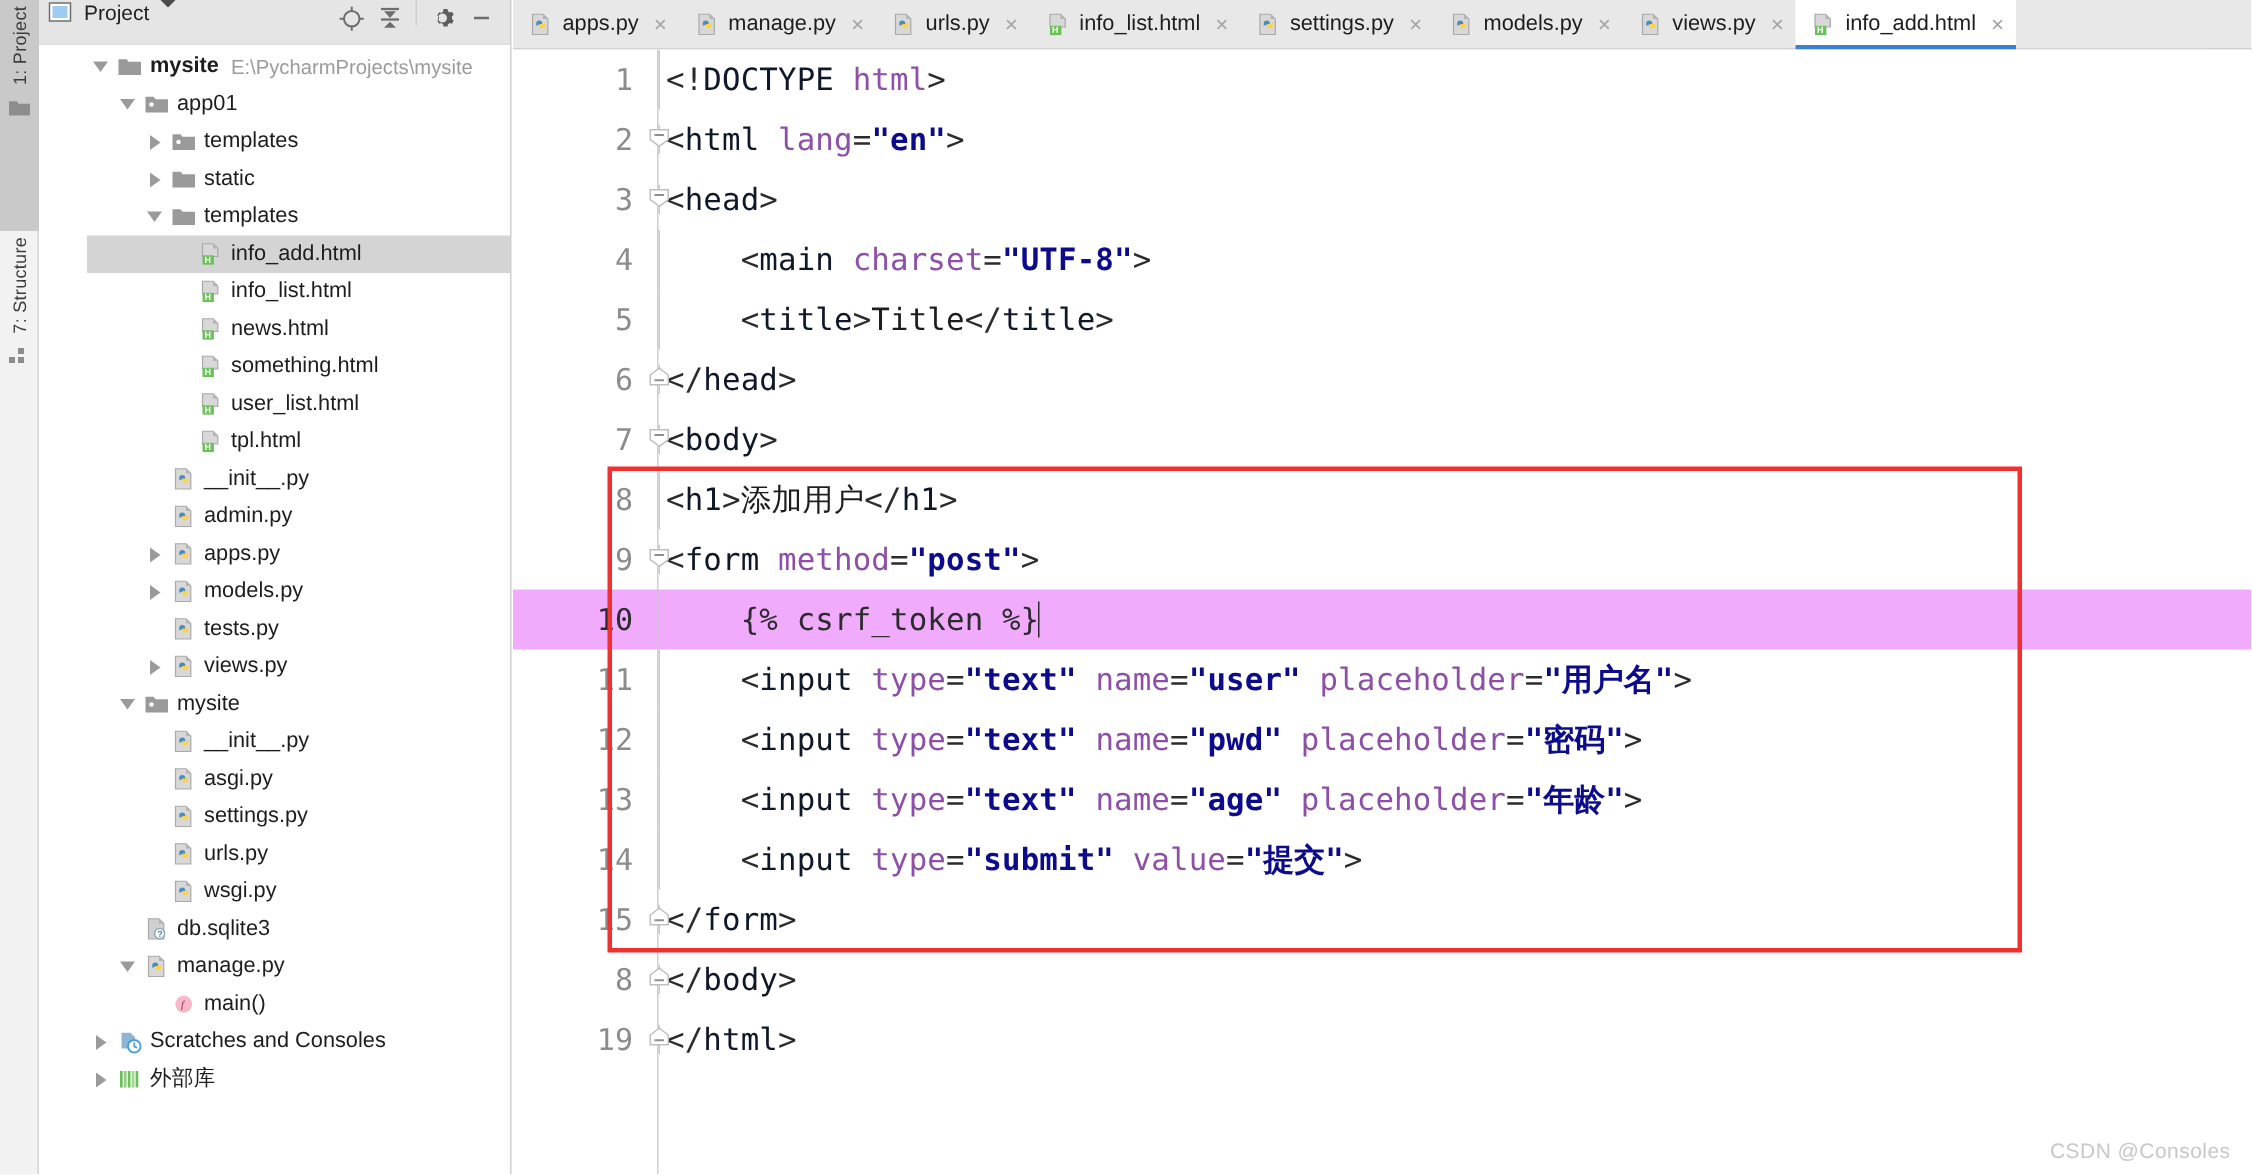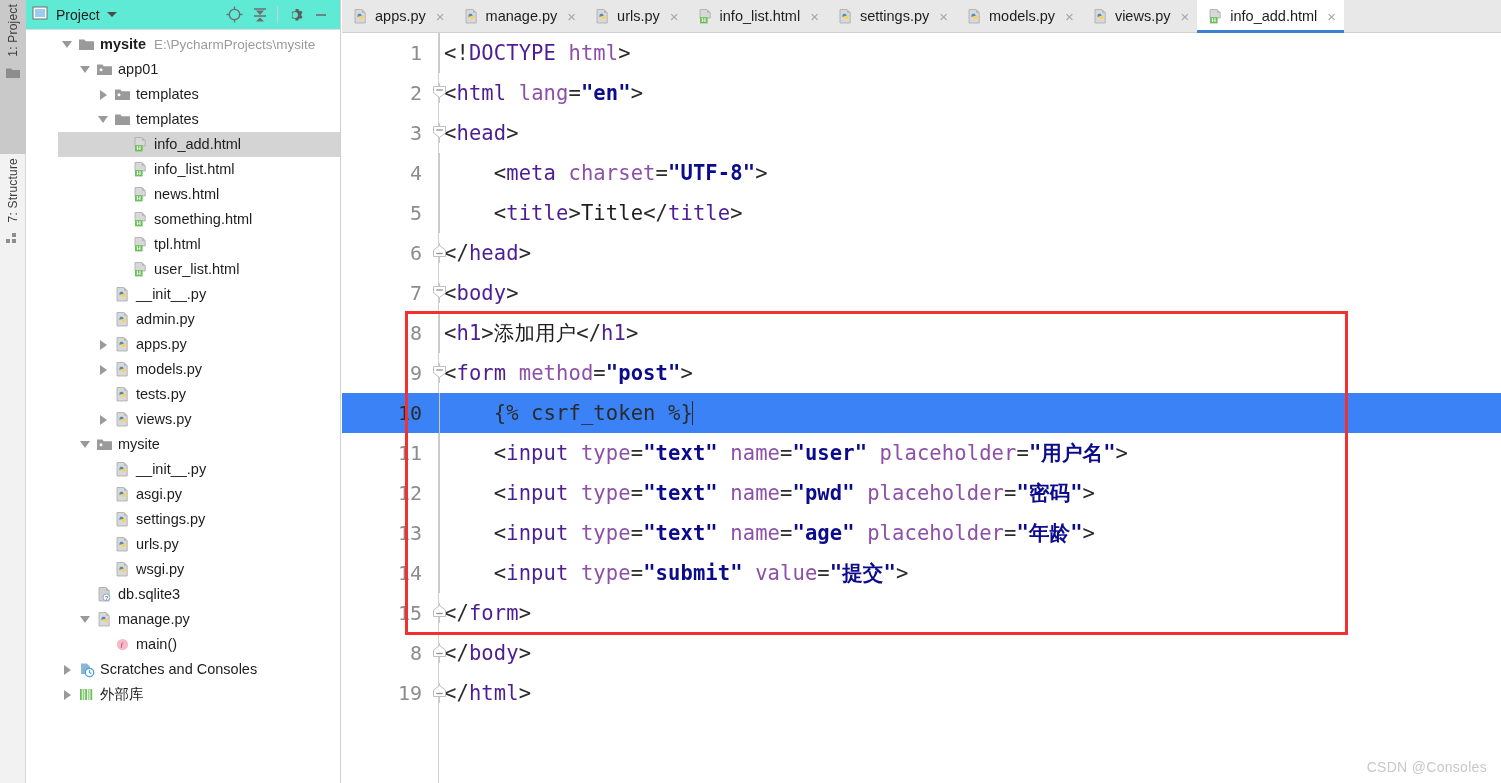--- a/index.html
+++ b/index.html
@@ -29,22 +29,22 @@
   .vtab-project { top: 0; height: 154px; }
   .vtab-structure { top: 154px; height: 160px; }
   .mini-ico { margin-top: 2px; }
 
   
   .project-panel {
     position: absolute; left: 26px; top: 0; width: 315px; height: 783px;
     background: #ffffff; border-right: 1px solid #cfcfcf;
   }
   .project-header {
-    height: 30px; background: #5eead4;
-    display: flex; align-items: center; padding: 0 6px;
+    height: 30px; background: #e5e5e5;
+    display: flex; align-items: flex-start; padding: 0 6px;
     border-bottom: 1px solid #dcdcdc;
   }
   .ph-title { font-size: 14px; color: #1f1f1f; margin-left: 8px; }
   .ph-caret {
     margin-left: 7px; width: 0; height: 0;
     border-left: 5px solid transparent; border-right: 5px solid transparent;
     border-top: 5px solid #4a4a4a;
   }
   .ph-spacer { flex: 1; }
   .ph-ico { width: 26px; height: 24px; display: flex; align-items: center; justify-content: center; }
@@ -76,33 +76,33 @@
     content: ""; position: absolute; left: 0; right: 0; bottom: -1px; height: 3px; background: #3d7fd1;
   }
   .etab .xclose { color: #a6a6a6; font-size: 15px; margin-left: 4px; line-height: 1; }
 
   .code-wrap { position: absolute; top: 33px; left: 0; right: 0; bottom: 0; background: #ffffff; overflow: hidden; }
   .gutter-line {
     position: absolute; left: 96px; top: 0; bottom: 0; width: 1px; background: #cfcfcf;
   }
   .rows { position: relative; }
   .crow { position: relative; height: 40px; display: flex; align-items: center; }
-  .crow.hl { background: #3b82f6; }
+  .crow.hl { background: #f0abfc; }
   .lineno {
     width: 86px; text-align: right; padding-right: 6px;
     font-family: "DejaVu Sans Mono", monospace; font-size: 20px; color: #8c8c8c;
   }
   .crow.hl .lineno { color: #2b2b2b; }
   .foldbox { position: absolute; left: 88px; width: 18px; height: 40px; display: flex; align-items: center; justify-content: center; }
   .code {
     margin-left: 16px;
     font-family: "DejaVu Sans Mono", monospace; font-size: 20.5px; white-space: pre;
     color: #2b2b2b; letter-spacing: .1px;
   }
-  .tag   { color: #4c1d95; }
+  .tag   { color: #0f172a; }
   .attr  { color: #8d4fa8; }
   .val   { color: #0b0b8c; font-weight: bold; }
   .punct { color: #2b2b2b; }
   .txt   { color: #1d1d1d; }
   .dj    { color: #2b2b2b; }
   .caret-bar {
     display: inline-block; width: 1px; height: 24px; background: #2b2b2b;
     vertical-align: -5px; margin-left: -1px;
   }
 
@@ -219,20 +219,33 @@
               <path d="M1 3.5h5.4l1.3 1.7H16V14H1z" fill="#9a9a9a"></path>
               <circle cx="5" cy="8.7" r="1.5" fill="#ffffff"></circle>
             </svg>
           </span>
           <span class="tlabel">templates</span>
         </div>
         <div class="trow">
           <span class="tw"></span>
           <span class="tw"></span>
           <span class="tw">
+            <span class="arrow-r"></span>
+          </span>
+          <span class="ticon">
+            <svg width="17" height="17" viewBox="0 0 17 17">
+              <path d="M1 3.5h5.4l1.3 1.7H16V14H1z" fill="#9a9a9a"></path>
+            </svg>
+          </span>
+          <span class="tlabel">static</span>
+        </div>
+        <div class="trow">
+          <span class="tw"></span>
+          <span class="tw"></span>
+          <span class="tw">
             <span class="arrow-d"></span>
           </span>
           <span class="ticon">
             <svg width="17" height="17" viewBox="0 0 17 17">
               <path d="M1 3.5h5.4l1.3 1.7H16V14H1z" fill="#9a9a9a"></path>
             </svg>
           </span>
           <span class="tlabel">templates</span>
         </div>
         <div class="trow sel">
@@ -301,36 +314,36 @@
           <span class="tw"></span>
           <span class="tw"></span>
           <span class="ticon">
             <svg width="17" height="17" viewBox="0 0 17 17">
               <path d="M3 1.5h7l3.2 3.2V10H3z" fill="#d8d8d8" stroke="#a9a9a9" stroke-width="0.8"></path>
               <path d="M10 1.5v3.2h3.2z" fill="#b4b4b4"></path>
               <rect x="3" y="9.2" width="7.6" height="6.2" fill="#6cbf5a"></rect>
               <text x="4.4" y="14.3" font-size="6" fill="#ffffff" font-family="Liberation Sans, sans-serif" font-weight="bold">H</text>
             </svg>
           </span>
-          <span class="tlabel">tpl.html</span>
+          <span class="tlabel">user_list.html</span>
         </div>
         <div class="trow">
           <span class="tw"></span>
           <span class="tw"></span>
           <span class="tw"></span>
           <span class="tw"></span>
           <span class="ticon">
             <svg width="17" height="17" viewBox="0 0 17 17">
               <path d="M3 1.5h7l3.2 3.2V10H3z" fill="#d8d8d8" stroke="#a9a9a9" stroke-width="0.8"></path>
               <path d="M10 1.5v3.2h3.2z" fill="#b4b4b4"></path>
               <rect x="3" y="9.2" width="7.6" height="6.2" fill="#6cbf5a"></rect>
               <text x="4.4" y="14.3" font-size="6" fill="#ffffff" font-family="Liberation Sans, sans-serif" font-weight="bold">H</text>
             </svg>
           </span>
-          <span class="tlabel">user_list.html</span>
+          <span class="tlabel">tpl.html</span>
         </div>
         <div class="trow">
           <span class="tw"></span>
           <span class="tw"></span>
           <span class="tw"></span>
           <span class="ticon">
             <svg width="17" height="17" viewBox="0 0 17 17">
               <path d="M3 1.5h7l3.2 3.2V15H3z" fill="#d8d8d8" stroke="#a9a9a9" stroke-width="0.8"></path>
               <path d="M10 1.5v3.2h3.2z" fill="#b4b4b4"></path>
               <path d="M5.5 7.3c0-1 .8-1.6 2-1.6s2 .6 2 1.6v1.3H6.9c-1 0-1.4.6-1.4 1.4V7.3z" fill="#4b8bbe"></path>
@@ -704,21 +717,21 @@
             </span>
             <span class="code"><span class="punct"></span><span class="punct">&lt;</span><span class="tag">head</span><span class="punct">&gt;</span></span>
           </div>
           <div class="crow">
             <span class="lineno">4</span>
             <span class="foldbox">
               <svg width="15" height="40" viewBox="0 0 15 40">
                 <line x1="7.5" y1="0" x2="7.5" y2="40" stroke="#c9c9c9" stroke-width="1"></line>
               </svg>
             </span>
-            <span class="code"><span class="punct">&nbsp;&nbsp;&nbsp;&nbsp;</span><span class="punct">&lt;</span><span class="tag">meta</span> <span class="attr">charset</span><span class="punct">=</span><span class="val">"UTF-8"</span><span class="punct">&gt;</span></span>
+            <span class="code"><span class="punct">&nbsp;&nbsp;&nbsp;&nbsp;</span><span class="punct">&lt;</span><span class="tag">main</span> <span class="attr">charset</span><span class="punct">=</span><span class="val">"UTF-8"</span><span class="punct">&gt;</span></span>
           </div>
           <div class="crow">
             <span class="lineno">5</span>
             <span class="foldbox">
               <svg width="15" height="40" viewBox="0 0 15 40">
                 <line x1="7.5" y1="0" x2="7.5" y2="40" stroke="#c9c9c9" stroke-width="1"></line>
               </svg>
             </span>
             <span class="code"><span class="punct">&nbsp;&nbsp;&nbsp;&nbsp;</span><span class="punct">&lt;</span><span class="tag">title</span><span class="punct">&gt;</span><span class="txt">Title</span><span class="punct">&lt;/</span><span class="tag">title</span><span class="punct">&gt;</span></span>
           </div>

